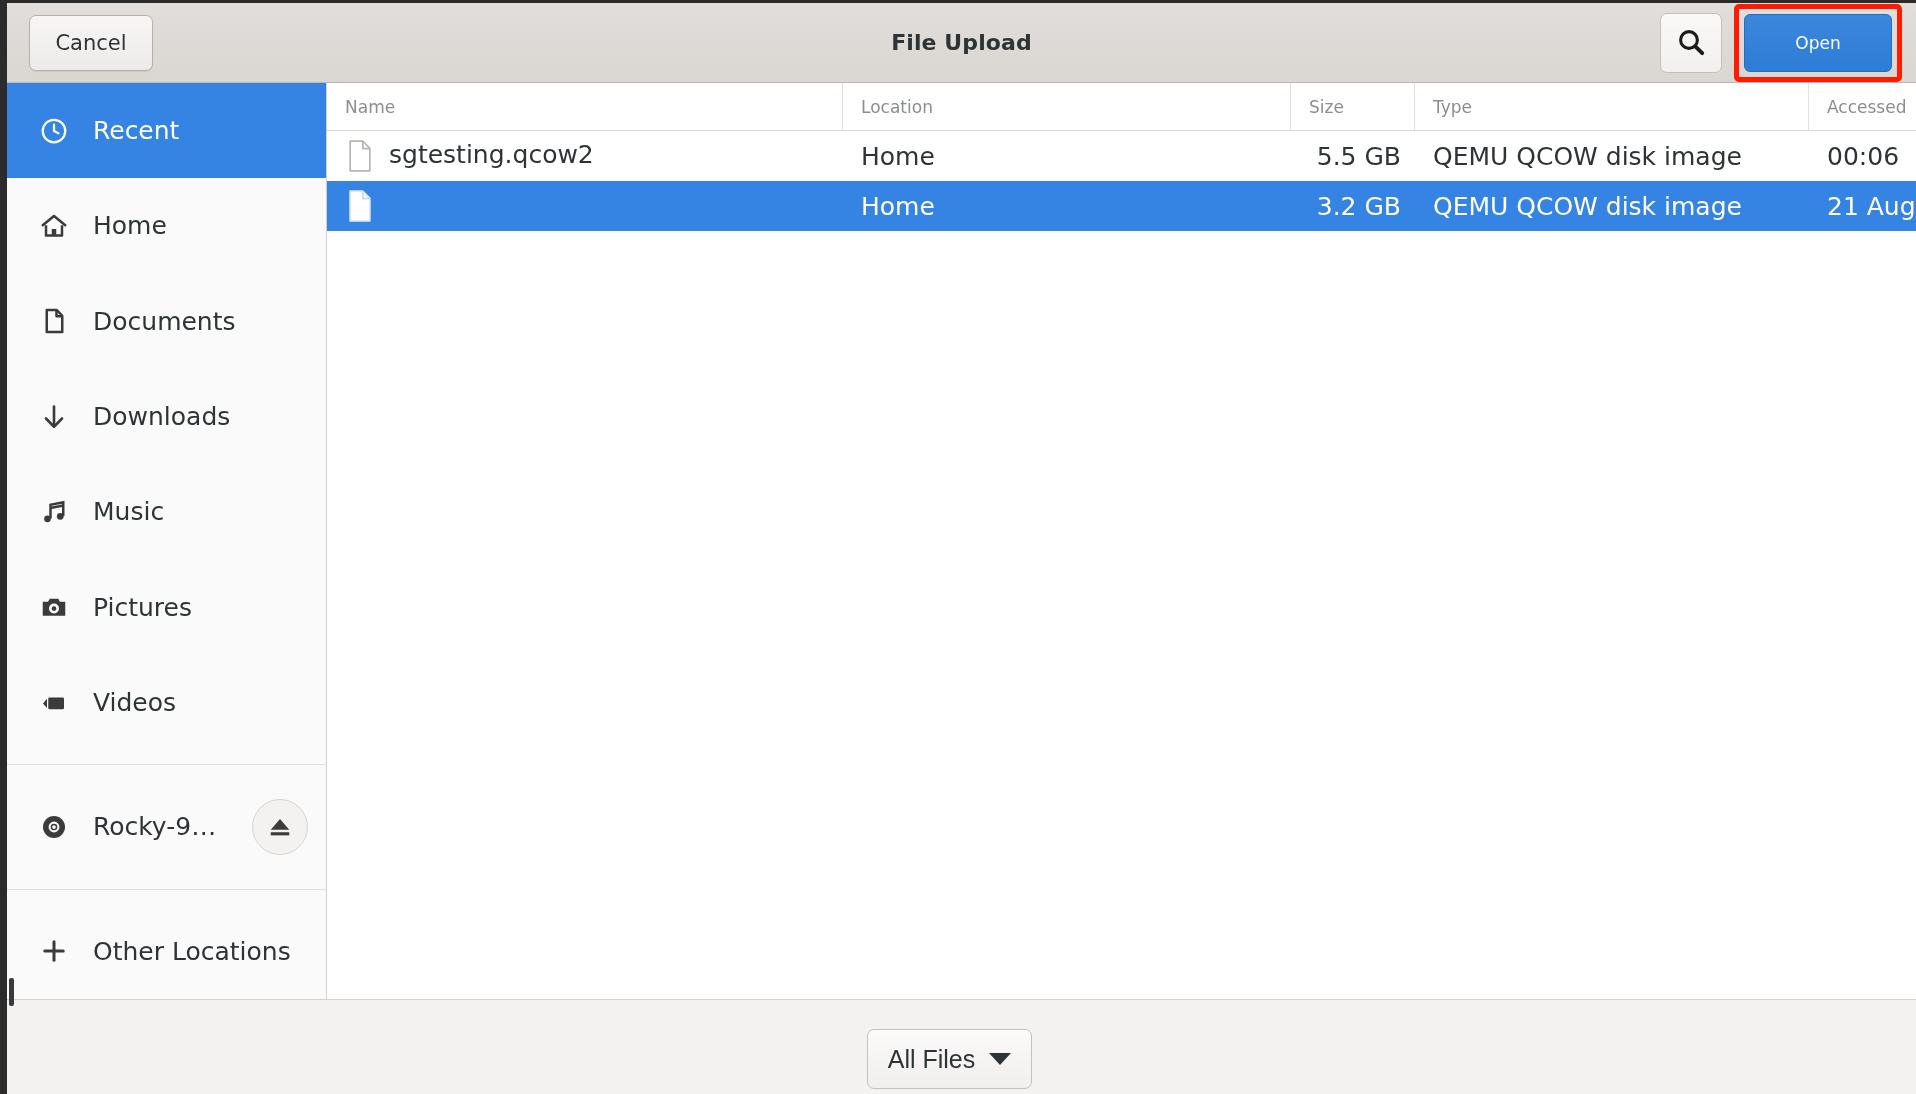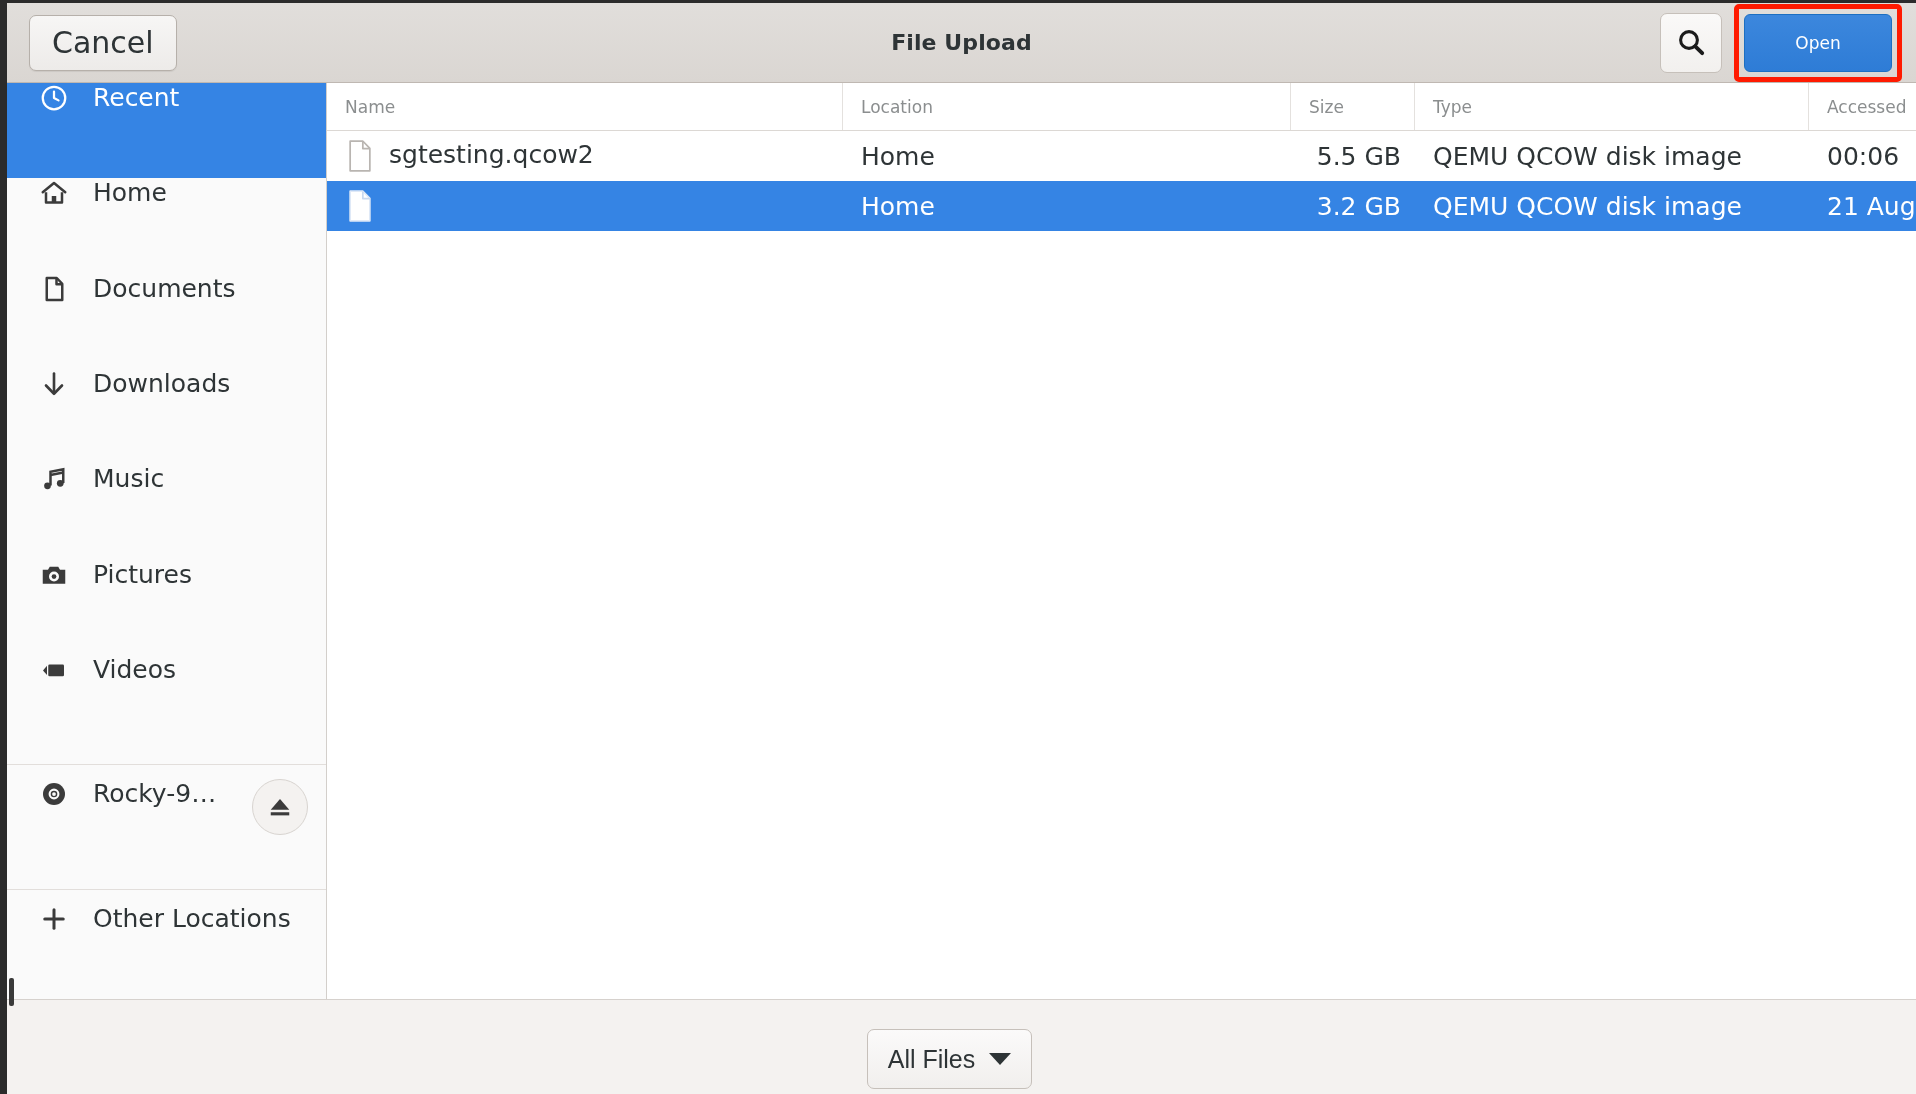--- a/index.html
+++ b/index.html
@@ -55,21 +55,21 @@
     position: relative;
     z-index: 3;
     height: 56px;
     min-width: 124px;
     padding: 0 22px;
     border: 1px solid #b6b0aa;
     border-radius: 7px;
     background: linear-gradient(to bottom, #f7f6f5 0%, #edebe9 100%);
     box-shadow: 0 1px 1px rgba(0,0,0,0.07);
     color: #2e3436;
-    font-size: 30px;
+    font-size: 21px;
     font-family: "DejaVu Sans", "Liberation Sans", sans-serif;
     display: flex;
     align-items: center;
     justify-content: center;
     cursor: pointer;
     box-sizing: border-box;
     margin-left: 8px;
   }
   .hb-right {
     position: absolute;
@@ -134,20 +134,21 @@
     border-right: 1px solid #d3cfcb;
     box-sizing: border-box;
     display: flex;
     flex-direction: column;
     padding-top: 0px;
     overflow: hidden;
   }
   .side-item {
     height: 96px;
     display: flex;
+    align-items: center;
     padding-left: 32px;
     gap: 24px;
     cursor: pointer;
     color: #2e3436;
     font-size: 25px;
     box-sizing: border-box;
     position: relative;
   }
   .side-item.selected {
     background: #3584e4;

